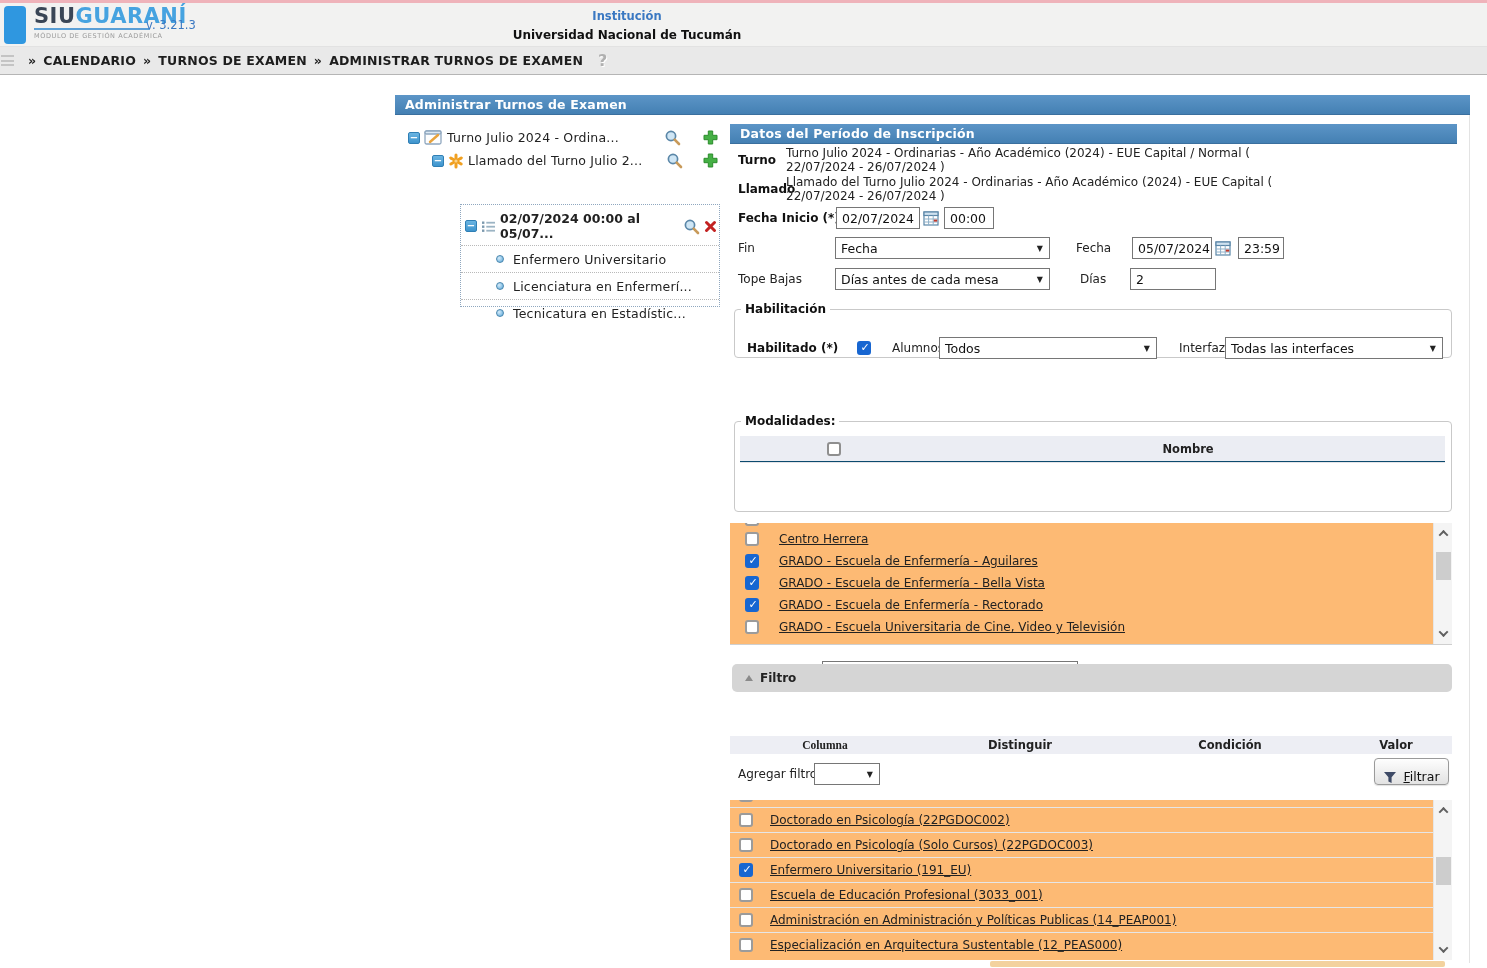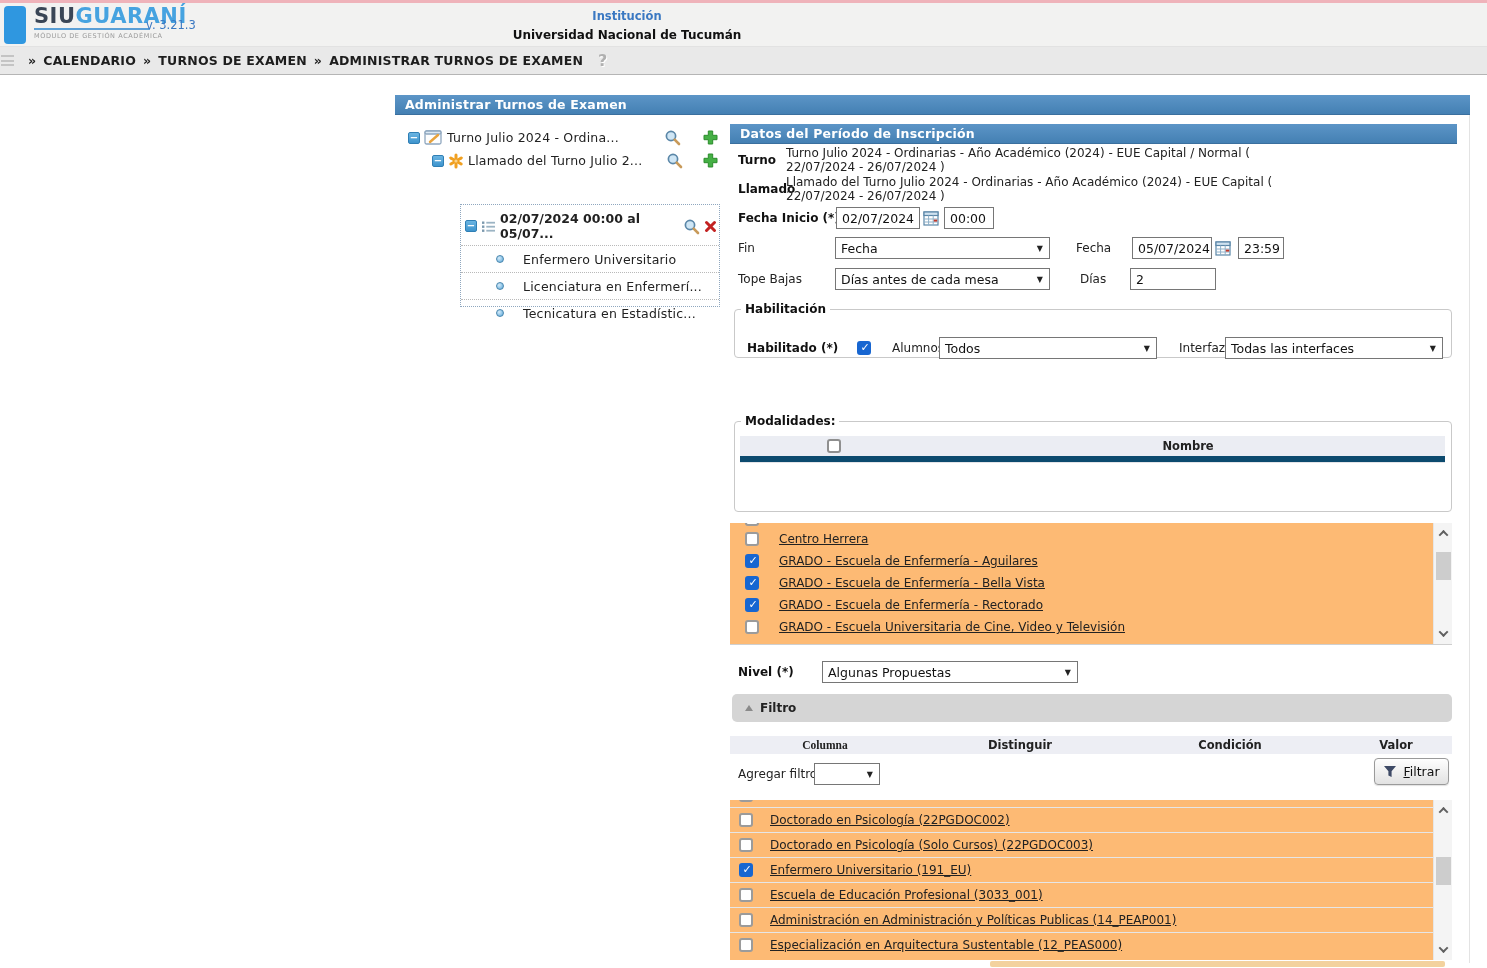--- a/index.html
+++ b/index.html
@@ -35,21 +35,21 @@
   .blue-bar { background:linear-gradient(#5c95c7,#4480b3); border-bottom:1px solid #3a6f9e; color:#fff; font-weight:bold; font-size:12.5px; height:20px; line-height:19px; padding-left:10px; letter-spacing:0.2px; }
   .panel-title-bar { position:absolute; left:0; top:0; width:1075px; }
 
   
   .tree { position:absolute; left:8px; top:30px; width:315px; height:260px; }
   .tree-row { position:absolute; display:flex; align-items:center; gap:4px; font-size:12.5px; letter-spacing:0.2px; color:#222; }
   .tree-row .grow { flex:1; }
   .collapse-box { width:12px; height:12px; background:linear-gradient(#6ab4e2,#3e94cd); border:1px solid #2f7fb5; border-radius:2px; color:#fff; font-size:10px; line-height:9px; text-align:center; font-weight:bold; flex:0 0 auto; cursor:pointer; }
   .tree-node-3 { border:1px dotted #8fa7bf; position:absolute; left:57px; top:79px; width:260px; height:103px; }
   .node3-header { display:flex; align-items:center; gap:4px; padding:6px 2px 4px 4px; font-weight:bold; font-size:12.5px; }
-  .leaf-row { display:flex; align-items:center; border-top:1px dotted #b9b9b9; height:27px; padding-left:35px; gap:19px; font-size:12.5px; letter-spacing:0.2px;text-align:center; }
+  .leaf-row { display:flex; align-items:center; border-top:1px dotted #b9b9b9; height:27px; padding-left:35px; gap:9px; font-size:12.5px; letter-spacing:0.2px;text-align:center; }
   .bullet { width:8px; height:8px; border-radius:50%; background:radial-gradient(circle at 35% 35%, #d6ecfa, #57a5d8); border:1px solid #4a87ae; flex:0 0 auto; }
   .icon-btn { cursor:pointer; flex:0 0 auto; display:inline-flex; }
 
   
   .form { position:absolute; left:335px; top:29px; width:727px; height:838px; }
   .form-header-bar { position:absolute; left:0; top:0; width:727px; }
   .frow { position:absolute; display:flex; align-items:center; }
   .lbl { color:#222; }
   .lbl-b { font-weight:bold; color:#111; }
   .val { font-size:12px; line-height:14px; color:#222; white-space:pre-line; }
@@ -60,21 +60,21 @@
 
   .cb { width:14px; height:14px; border:2px solid #9b9b9b; border-radius:3px; background:#fff; display:inline-block; position:relative; cursor:pointer; flex:0 0 auto; }
   .cb.checked { background:#1766d1; border-color:#1766d1; }
   .cb.checked::after { content:"✓"; position:absolute; left:1.5px; top:-2.5px; color:#fff; font-size:11px; font-weight:bold; }
 
   fieldset.fs { position:absolute; border:1px solid #c9c9c9; border-radius:4px; }
   fieldset.fs legend { font-weight:bold; font-size:12px; color:#111; margin-left:6px; padding:0 4px; }
 
   
   .mod-table { position:absolute; left:5px; top:8px; width:705px; }
-  .mod-head { background:#ebedf3; height:26px; display:flex; align-items:center; border-bottom:6px solid #0c4a6e; }
+  .mod-head { background:#ebedf3; height:26px; display:flex; align-items:center; border-bottom:1px solid #0c4a6e; }
   .mod-head .cb { margin-left:87px; border-color:#8f8f8f; }
   .mod-head .mod-nombre { flex:1; text-align:center; font-weight:bold; font-size:11.5px; padding-left:90px; }
   .mod-row { height:21px; display:flex; align-items:center; }
   .mod-row .cb { margin-left:6px; }
   .mod-row .mod-name { margin-left:176px; font-size:12px; }
   .mod-bottom { border-bottom:1px solid #e4e4e8; }
 
   
   .scroll-list { position:absolute; overflow:hidden; background:#fdba74;text-decoration:underline; }
   .loc-row { height:22px; display:flex; align-items:center; }
@@ -88,28 +88,28 @@
 
   .vscroll { position:absolute; top:0; bottom:0; width:19px; background:#f4f4f4; border-left:1px solid #e6e6e6; }
   .sb-btn { position:absolute; left:0; width:19px; height:17px; display:flex; align-items:center; justify-content:center; cursor:pointer; }
   .sb-btn.up { top:2px; } .sb-btn.down { bottom:2px; }
   .chev { width:7px; height:7px; border-top:2px solid #606060; border-right:2px solid #606060; }
   .chev.up { transform:rotate(-45deg) translate(-1px,1px); }
   .chev.down { transform:rotate(135deg) translate(-1px,1px); }
   .sb-thumb { position:absolute; left:2px; width:15px; background:#cdcdcd; cursor:pointer; }
 
   
-  .filtro-bar { position:absolute; left:2px; top:570px; width:720px; height:28px; background:#d5d5d5; border-radius:5px; display:flex; align-items:center; cursor:pointer; }
+  .filtro-bar { position:absolute; left:2px; top:540px; width:720px; height:28px; background:#d5d5d5; border-radius:5px; display:flex; align-items:center; cursor:pointer; }
   .tri-up { width:0; height:0; border-left:4px solid transparent; border-right:4px solid transparent; border-bottom:6px solid #8a8a8a; margin-left:13px; }
   .filtro-title { font-weight:bold; margin-left:7px; font-size:12px; color:#222; }
   .filter-head { position:absolute; left:0; top:612px; width:722px; height:18px; background:#edeef4; display:flex; align-items:center; font-weight:bold; font-size:11.5px; }
   .fh-col { text-align:center; }
   .fh-1 { width:190px;font-family:Liberation Serif, serif; } .fh-2 { width:200px; } .fh-3 { width:220px; } .fh-4 { width:112px; }
 
-  .btn { position:absolute; background:linear-gradient(#fefefe,#e2e2e2); border:1px solid #9a9a9a; border-radius:4px; display:flex; align-items:center; justify-content:center; gap:6px; font-size:12.5px; color:#111; cursor:pointer; box-shadow:0 1px 1px rgba(0,0,0,0.12); }
+  .btn { position:absolute; background:linear-gradient(#fefefe,#e2e2e2); border:1px solid #9a9a9a; border-radius:4px; display:flex; align-items:flex-end; justify-content:center; gap:6px; font-size:12.5px; color:#111; cursor:pointer; box-shadow:0 1px 1px rgba(0,0,0,0.12); }
   .btn .u { text-decoration:underline; }
 
   .bottom-strip { position:absolute; left:990px; top:961px; width:455px; height:6px; background:#f3d29e; border-radius:2px; }
 </style>
 </head>
 <body>
 
 <div class="page">
 
   <div class="top-border"></div>

